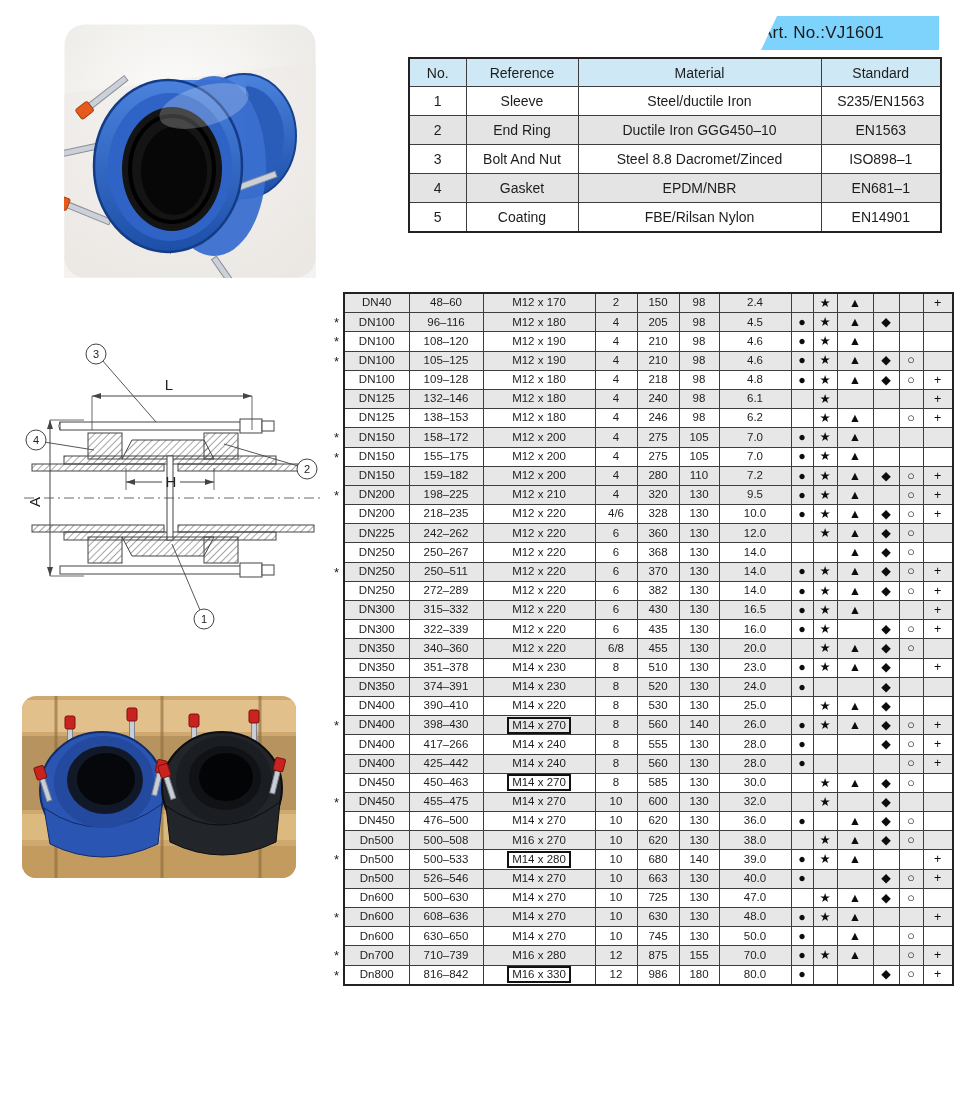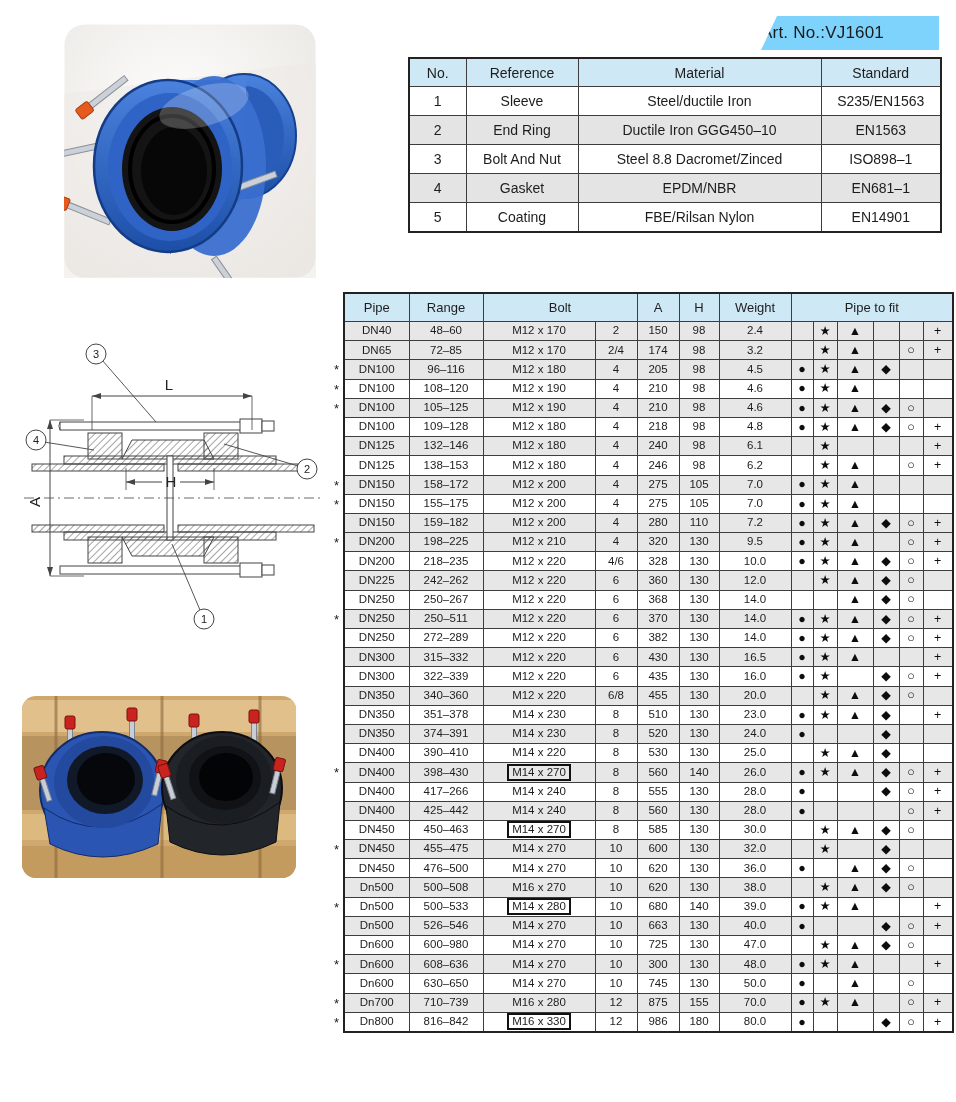--- a/index.html
+++ b/index.html
@@ -312,62 +312,38 @@
           <col style="width:40px">
           <col style="width:72px">
         <col style="width:22px">
           <col style="width:24px">
           <col style="width:36px">
         <col style="width:26px">
           <col style="width:24px">
           <col style="width:30px">
       </colgroup>
       <thead>
-        <tr class="h1">
-          <th>Pipe</th>
-          <th>Range</th>
-          <th colspan="2">Bolt</th>
-          <th>A</th>
-          <th>H</th>
-          <th>Weight</th>
-          <th colspan="6">Pipe to fit</th>
-        </tr>
       </thead>
       <tbody>
           <tr class="stripe">
             <td class="c-norm">DN40</td>
             <td>48–60</td>
             <td>M12 x 170</td>
             <td>2</td>
             <td>150</td>
             <td>98</td>
             <td>2.4</td>
             <td class="c-fit"></td>
             <td class="c-fit">★</td>
             <td class="c-fit">▲</td>
             <td class="c-fit"></td>
             <td class="c-fit"></td>
             <td class="c-fit">+</td>
           </tr>
           <tr class="stripe">
-            <td class="c-norm">DN65</td>
-            <td>72–85</td>
-            <td>M12 x 170</td>
-            <td>2/4</td>
-            <td>174</td>
-            <td>98</td>
-            <td>3.2</td>
-            <td class="c-fit"></td>
-            <td class="c-fit">★</td>
-            <td class="c-fit">▲</td>
-            <td class="c-fit"></td>
-            <td class="c-fit">○</td>
-            <td class="c-fit">+</td>
-          </tr>
-          <tr class="stripe">
             <td class="c-norm"><span class="rstar">*</span>DN100</td>
             <td>96–116</td>
             <td>M12 x 180</td>
             <td>4</td>
             <td>205</td>
             <td>98</td>
             <td>4.5</td>
             <td class="c-fit">●</td>
             <td class="c-fit">★</td>
             <td class="c-fit">▲</td>
@@ -805,39 +781,39 @@
             <td>40.0</td>
             <td class="c-fit">●</td>
             <td class="c-fit"></td>
             <td class="c-fit"></td>
             <td class="c-fit">◆</td>
             <td class="c-fit">○</td>
             <td class="c-fit">+</td>
           </tr>
           <tr>
             <td class="c-norm">Dn600</td>
-            <td>600–980</td>
+            <td>500–630</td>
             <td>M14 x 270</td>
             <td>10</td>
             <td>725</td>
             <td>130</td>
             <td>47.0</td>
             <td class="c-fit"></td>
             <td class="c-fit">★</td>
             <td class="c-fit">▲</td>
             <td class="c-fit">◆</td>
             <td class="c-fit">○</td>
             <td class="c-fit"></td>
           </tr>
           <tr class="stripe">
             <td class="c-norm"><span class="rstar">*</span>Dn600</td>
             <td>608–636</td>
             <td>M14 x 270</td>
             <td>10</td>
-            <td>300</td>
+            <td>630</td>
             <td>130</td>
             <td>48.0</td>
             <td class="c-fit">●</td>
             <td class="c-fit">★</td>
             <td class="c-fit">▲</td>
             <td class="c-fit"></td>
             <td class="c-fit"></td>
             <td class="c-fit">+</td>
           </tr>
           <tr>

